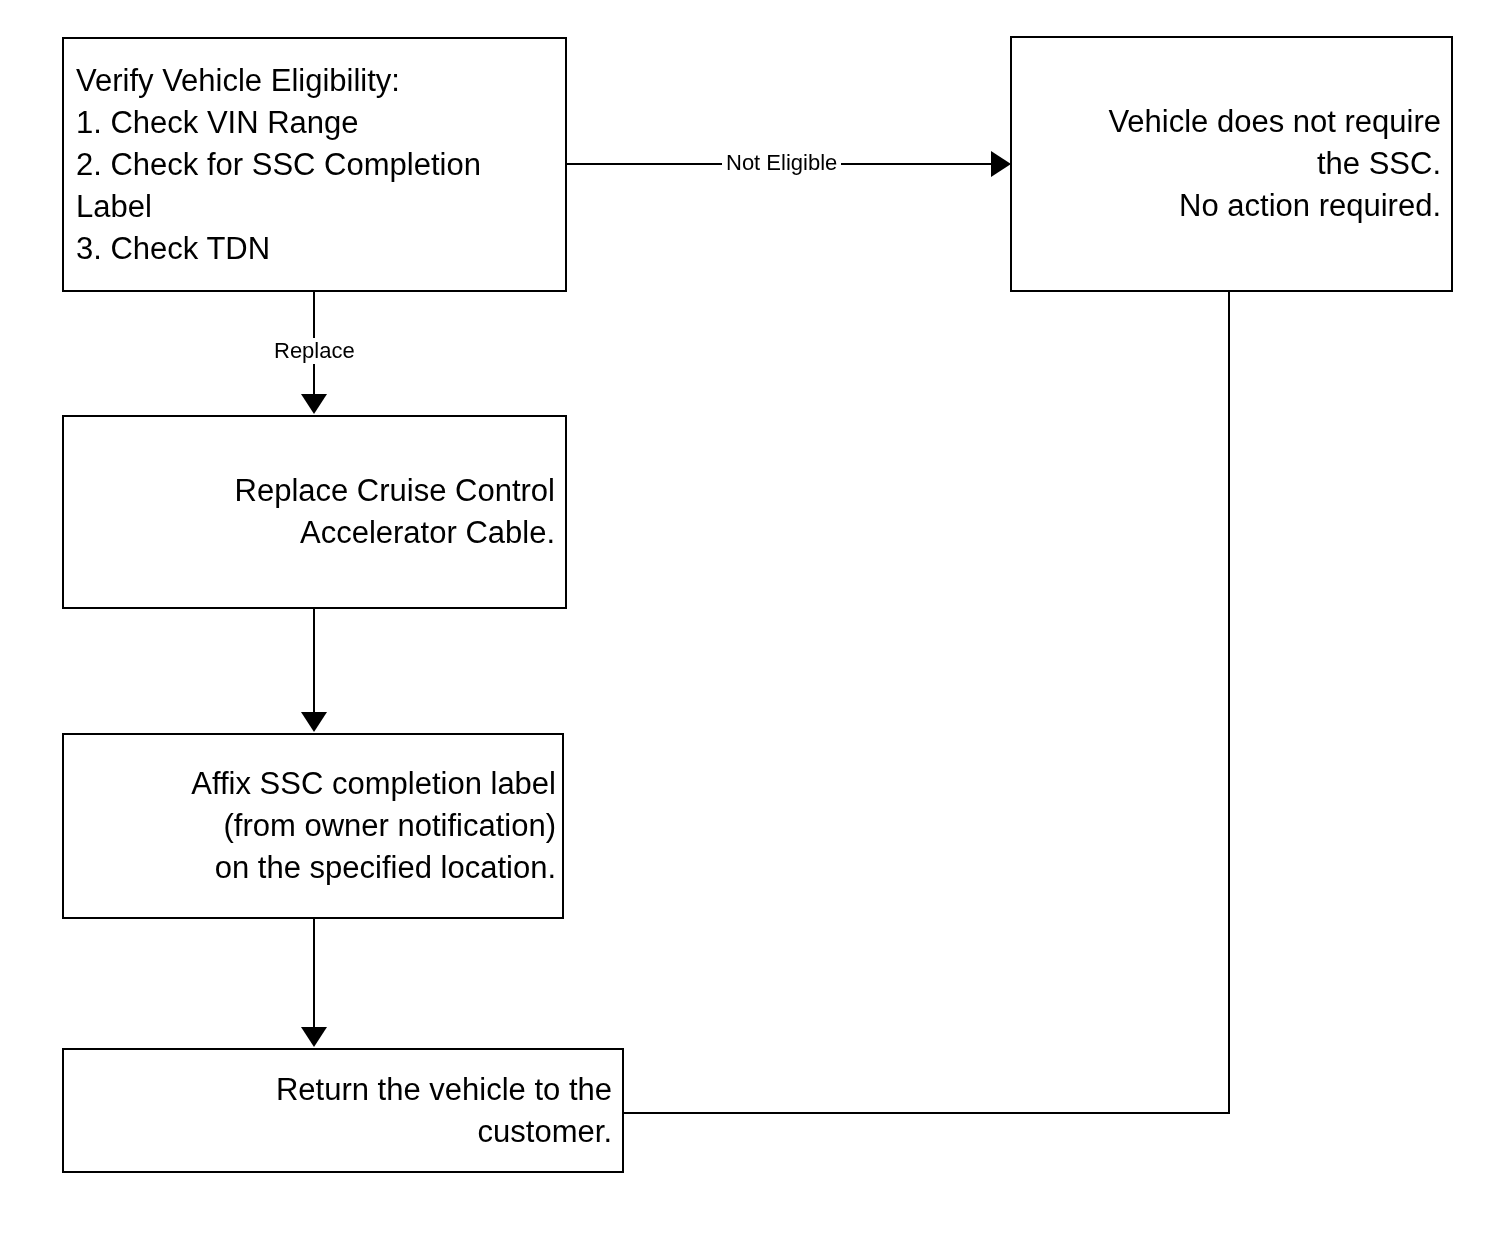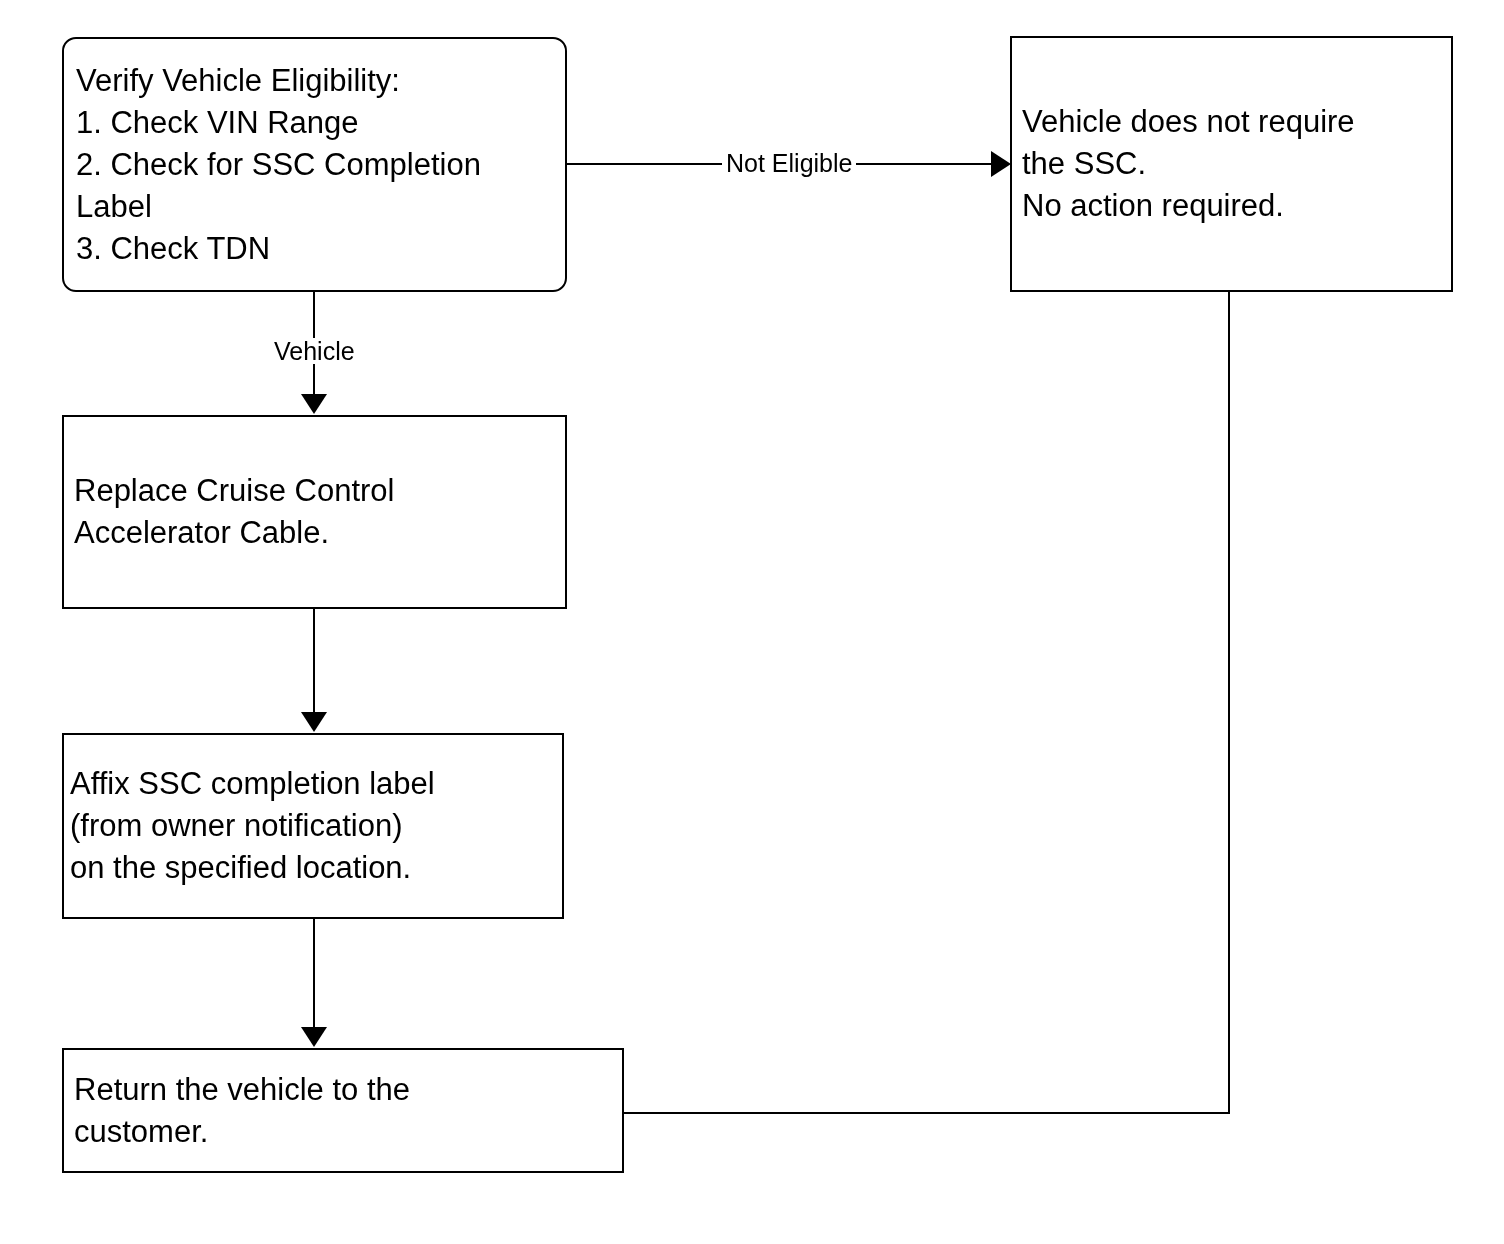--- a/index.html
+++ b/index.html
@@ -28,28 +28,28 @@
     align-items: center;
     z-index: 3;
   }
   .node .node-text {
     width: 100%;
     font-size: 31px;
     line-height: 42px;
     white-space: pre-line;
   }
   .node.center .node-text {
-    text-align: left;
+    text-align: right;
   }
   .node.left .node-text {
     text-align: left;
   }
 
   
-  #node-verify      { left: 62px;   top: 37px;   width: 505px; height: 255px; padding: 0 0 0 12px; border-radius: 14px; }
+  #node-verify      { left: 62px;   top: 37px;   width: 505px; height: 255px; padding: 0 0 0 12px; }
   #node-verify .node-text { text-indent: 0; }
   #node-no-action   { left: 1010px; top: 36px;   width: 443px; height: 256px; padding: 0 10px; }
   #node-replace     { left: 62px;   top: 415px;  width: 505px; height: 194px; padding: 18px 10px; }
   #node-affix       { left: 62px;   top: 733px;  width: 502px; height: 186px; padding: 0 6px; }
   #node-return      { left: 62px;   top: 1048px; width: 562px; height: 125px; padding: 0 10px; }
 
   
   .vline {
     position: absolute;
     width: 0;
@@ -81,21 +81,21 @@
   .arrow-left {
     position: absolute;
     width: 0; height: 0;
     border-top: 13px solid transparent;
     border-bottom: 13px solid transparent;
     border-right: 20px solid #000000;
     z-index: 2;
   }
   .edge-label {
     position: absolute;
-    font-size: 25px;
+    font-size: 22px;
     line-height: 26px;
     background: #ffffff;
     padding: 0 4px;
     white-space: nowrap;
     z-index: 4;
   }
 </style>
 </head>
 <body>
 
@@ -130,21 +130,21 @@
     <div class="node-text">Return the vehicle to the
 customer.</div>
   </div>
 
   <div class="hline" style="left:567px; top:163px; width:424px;"></div>
   <div class="arrow-right" style="left:991px; top:151px;"></div>
   <div class="edge-label" style="left:722px; top:150px;">Not Eligible</div>
 
   <div class="vline" style="left:313px; top:292px; height:104px;"></div>
   <div class="arrow-down" style="left:301px; top:394px;"></div>
-  <div class="edge-label" style="left:270px; top:338px;">Vehicle</div>
+  <div class="edge-label" style="left:270px; top:338px;">Replace</div>
 
   <div class="vline" style="left:313px; top:609px; height:106px;"></div>
   <div class="arrow-down" style="left:301px; top:712px;"></div>
 
   <div class="vline" style="left:313px; top:919px; height:110px;"></div>
   <div class="arrow-down" style="left:301px; top:1027px;"></div>
 
   <div class="vline" style="left:1228px; top:292px; height:822px;"></div>
   <div class="hline" style="left:588px; top:1112px; width:642px;"></div>
   <div class="arrow-left" style="left:568px; top:1100px;"></div>

